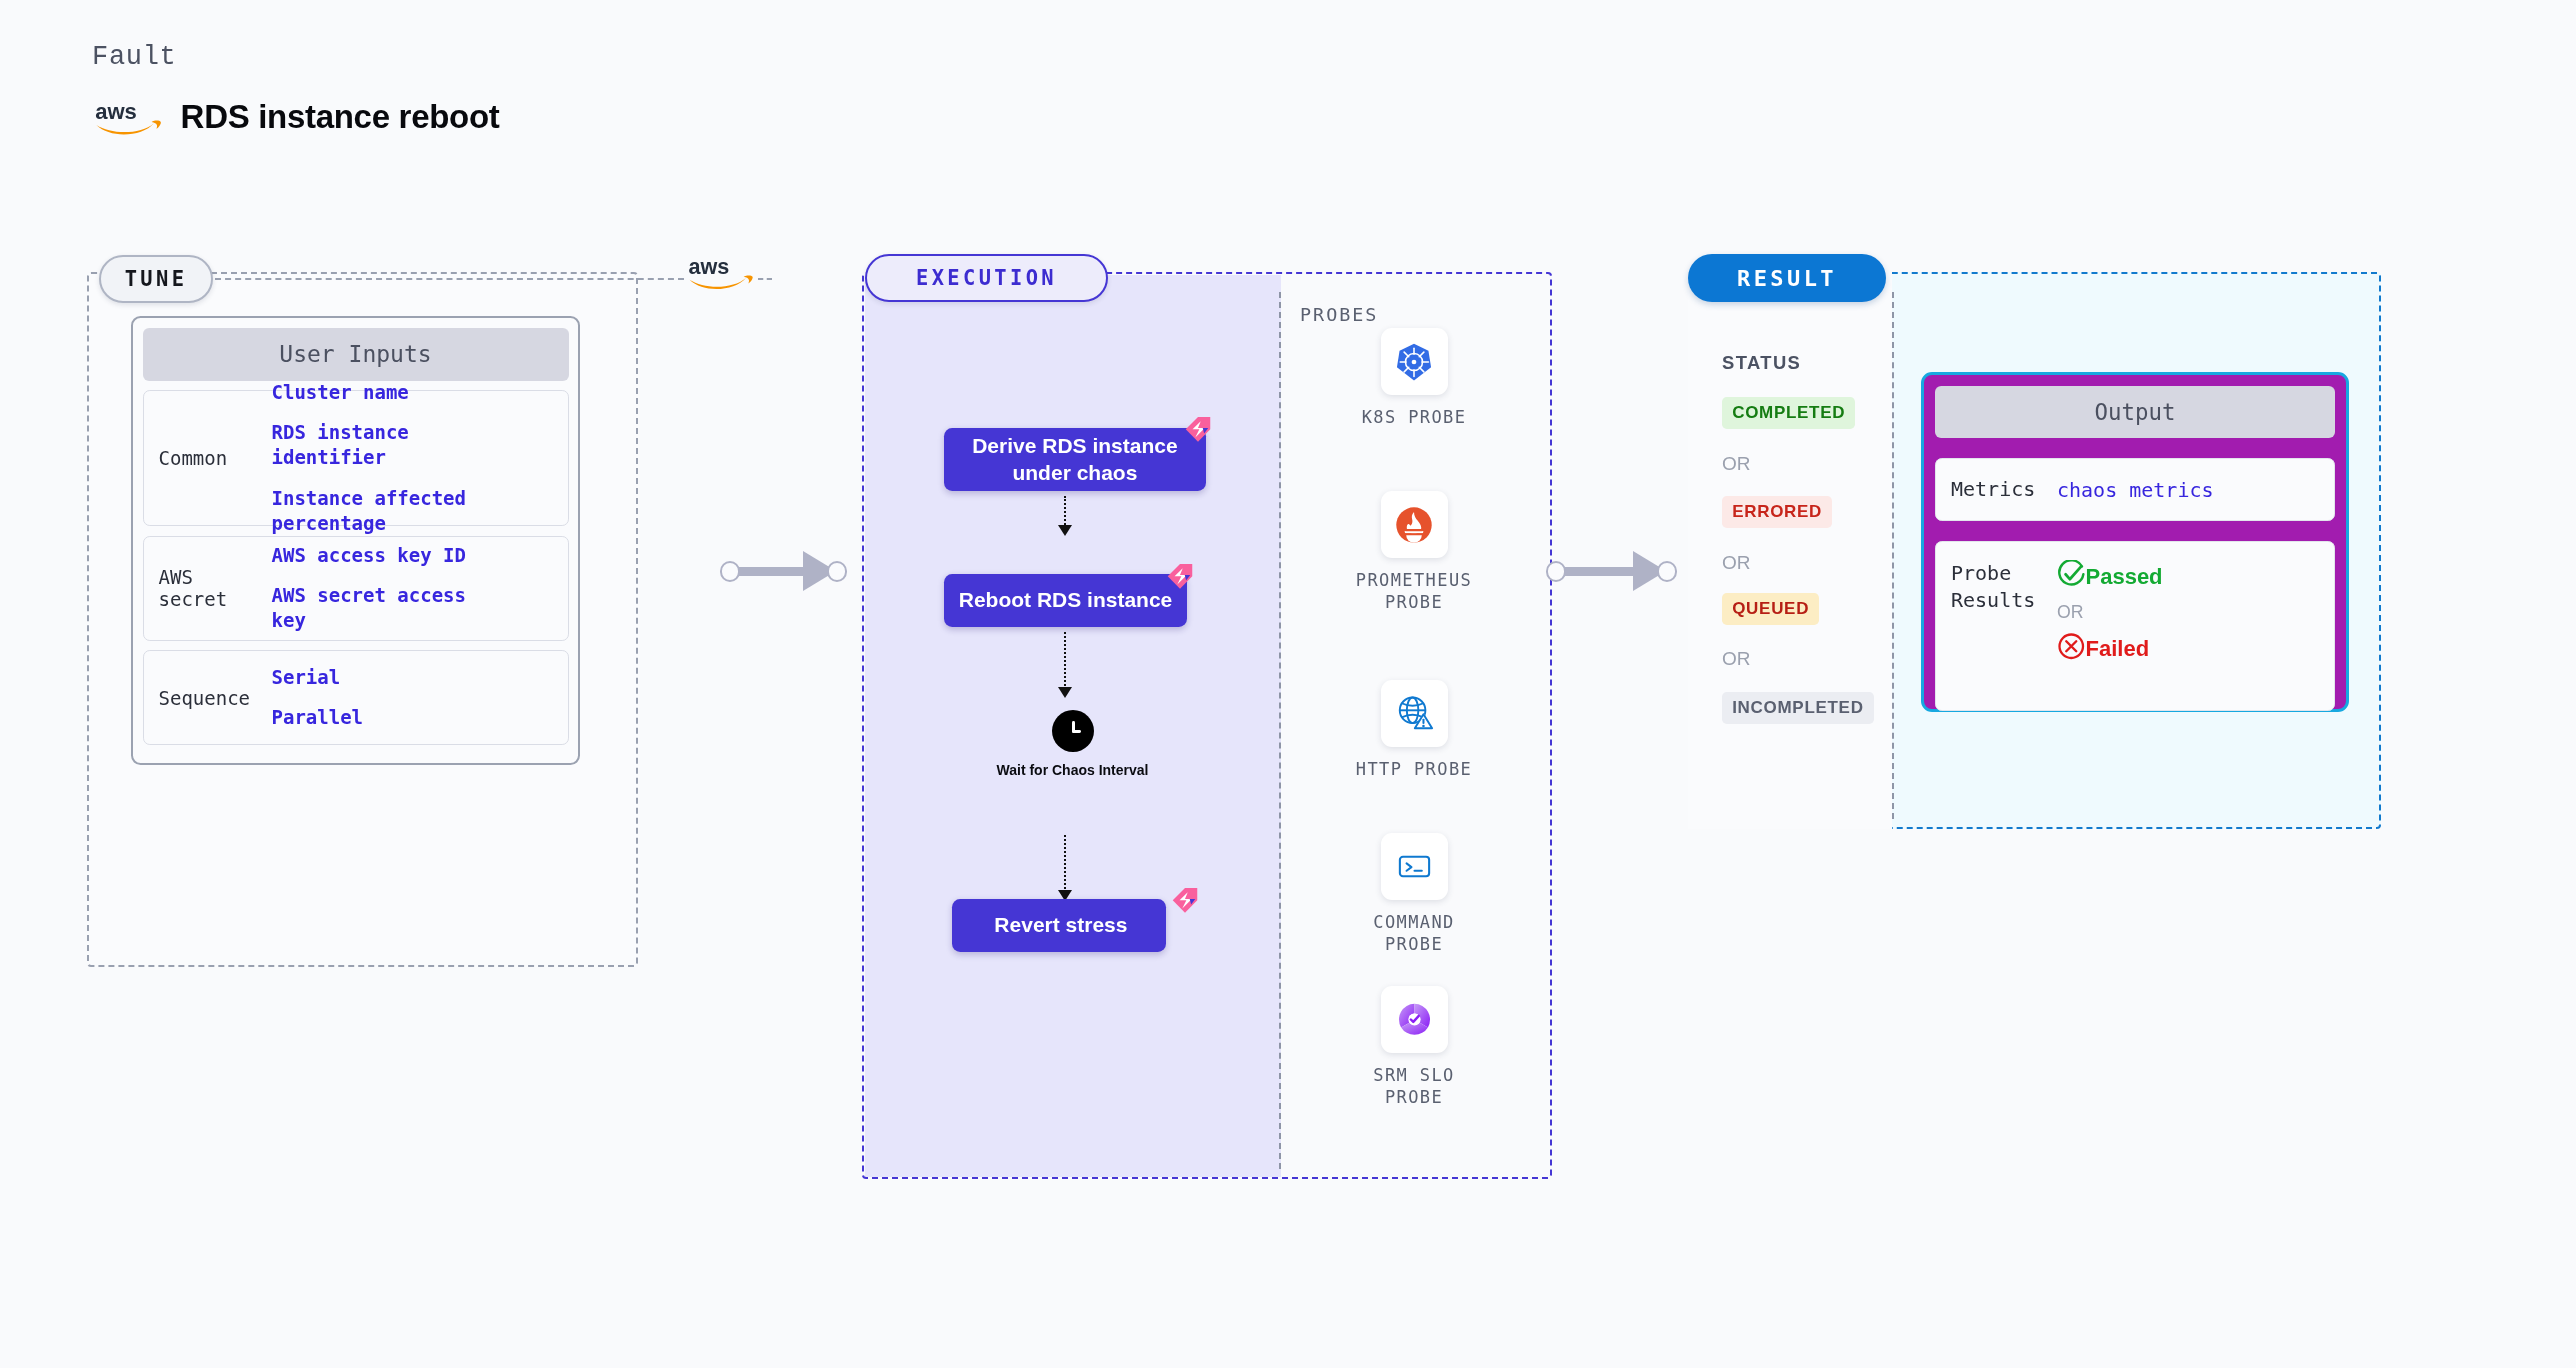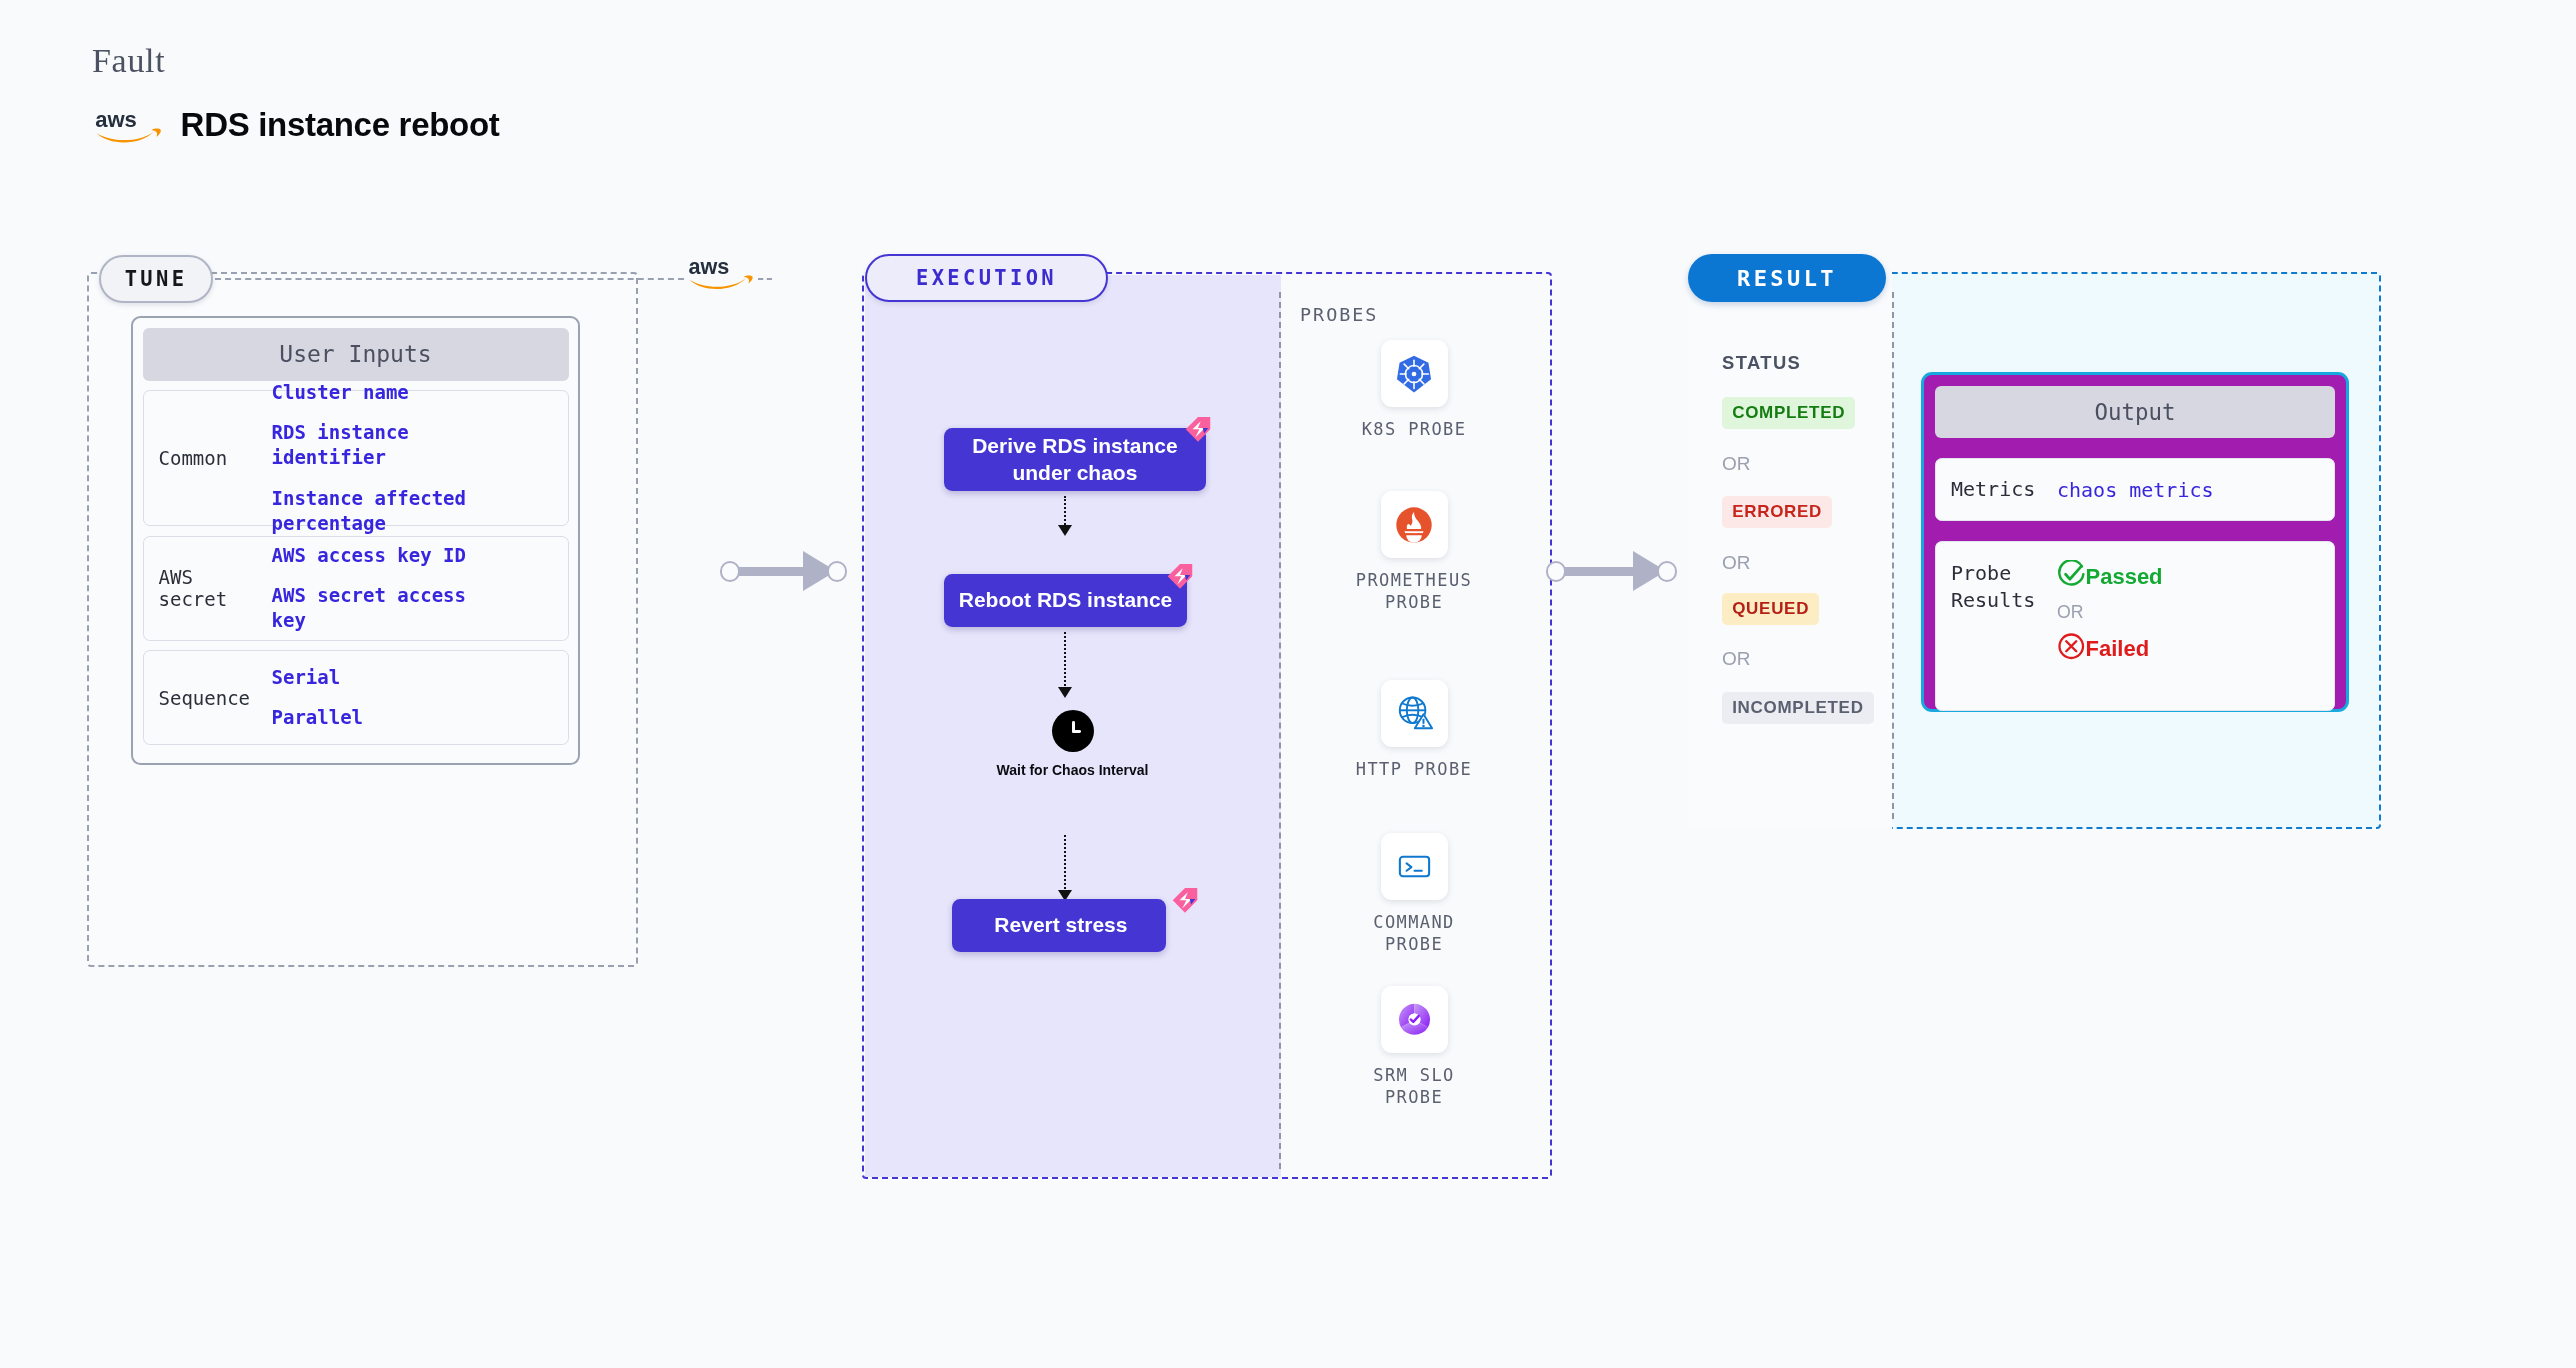--- a/index.html
+++ b/index.html
@@ -7,22 +7,22 @@
     width:2576px;height:1368px;
     background:#F9FAFC;
     font-family:"Liberation Sans", sans-serif;
     position:relative;
     overflow:hidden;
   }
 
   
   #header{position:absolute;left:92px;top:42px;}
   #fault-label{
-    font-family:Liberation Serif, serif;
-    font-size:34px;color:#4C5262;letter-spacing:0.7px;
+    font-family:Liberation Mono, monospace;
+    font-size:27px;color:#4C5262;letter-spacing:0.7px;
   }
   #title-row{display:flex;align-items:center;gap:13.6px;margin-top:26px;}
   #aws-logo-title{width:75px;height:38px;position:relative;flex:none;}
   #page-title{font-size:33px;font-weight:bold;color:#08090D;letter-spacing:-0.3px;}
 
   
   .panel{position:absolute;box-sizing:border-box;}
   .panel-badge{
     position:absolute;z-index:5;display:flex;align-items:center;justify-content:center;
     font-family:"DejaVu Sans Mono","Liberation Mono",monospace;
@@ -296,21 +296,21 @@
 
 <div class="step" style="left:952px;top:899px;width:214px;height:53px;padding-left:16px;">Revert stress</div>
 <div class="fault-badge" style="left:1170px;top:884px;">
   <svg viewBox="0 0 44 44" width="30" height="30" xmlns="http://www.w3.org/2000/svg">
     <path d="M4 24 L22 6 L40 6 L40 24 L22 42 Z" fill="#F9609D"></path>
     <path d="M26 12 L14 24 L24 24 L18 36 L32 22 L22 22 Z" fill="#FFFFFF"></path>
     <path d="M29 22 L37 22 L31 30 Z" fill="#4536D4"></path>
   </svg>
 </div>
 
-<div class="probe" style="left:1346px;top:340px;">
+<div class="probe" style="left:1346px;top:328px;">
   <div class="probe-tile">
     <svg viewBox="0 0 64 64" width="42" height="42" xmlns="http://www.w3.org/2000/svg">
       <path d="M32 4 L54 15 L58 40 L32 60 L6 40 L10 15 Z" fill="#326CE5"></path>
       <circle cx="32" cy="32" r="13" fill="none" stroke="#fff" stroke-width="2.4"></circle>
       <circle cx="32" cy="32" r="3.6" fill="#fff"></circle>
       <g stroke="#fff" stroke-width="2.4" stroke-linecap="round">
         <line x1="32" y1="11" x2="32" y2="20"></line>
         <line x1="32" y1="44" x2="32" y2="54"></line>
         <line x1="11" y1="32" x2="20" y2="32"></line>
         <line x1="44" y1="32" x2="54" y2="32"></line>

